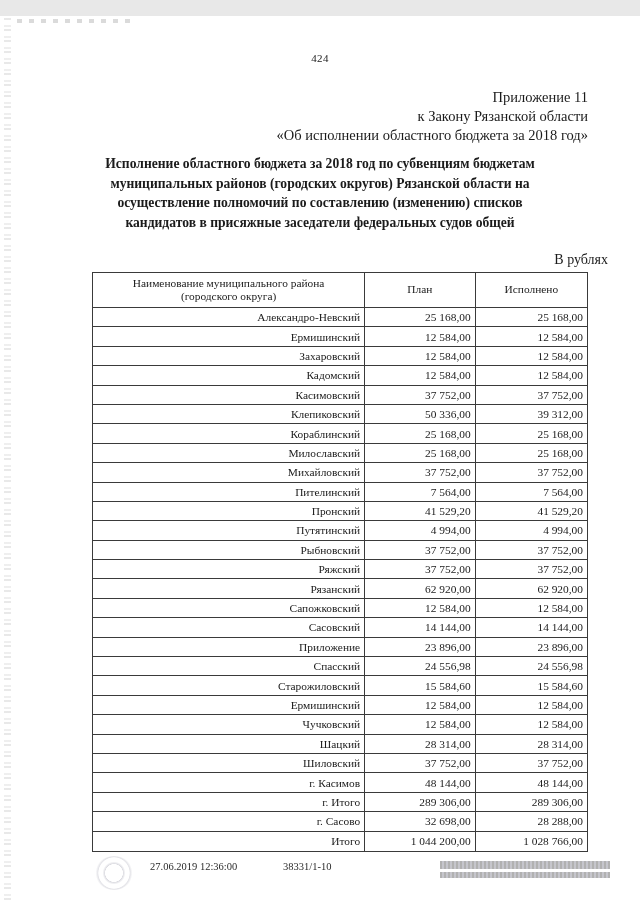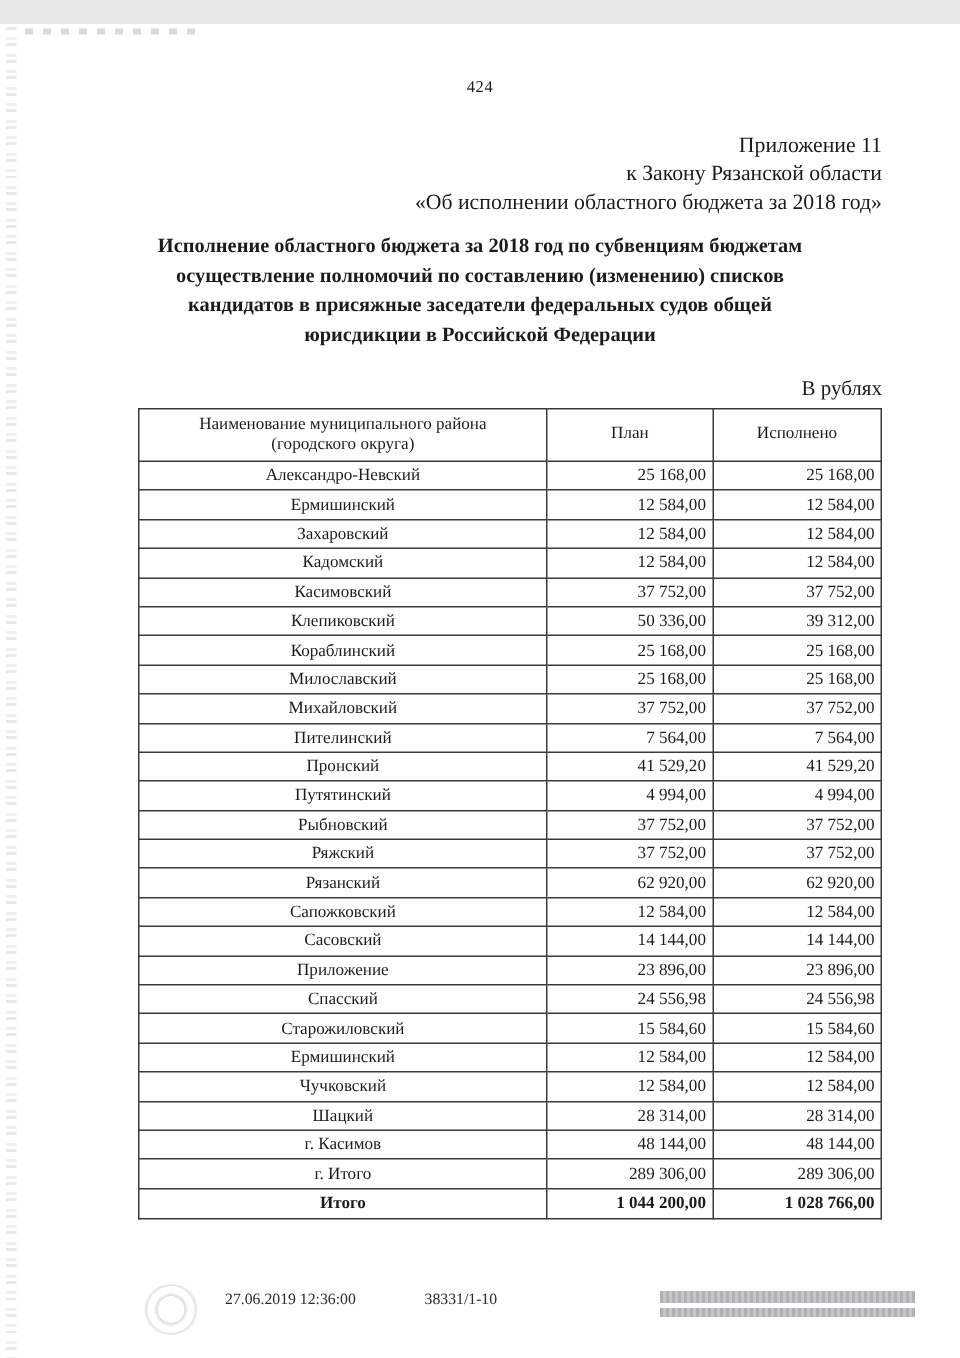--- a/index.html
+++ b/index.html
@@ -90,20 +90,21 @@
     line-height: 19.5px;
   }
 
   .units-label {
     position: absolute;
     top: 236px;
     left: 0;
     width: 588px;
     text-align: right;
     font-size: 14px;
+    padding-left: 20px;
   }
 
   table.budget {
     position: absolute;
     top: 256px;
     left: 92px;
     width: 496px;
     border-collapse: collapse;
     font-size: 11.4px;
   }
@@ -116,25 +117,25 @@
   table.budget th {
     font-weight: normal;
     text-align: center;
     height: 34px;
     line-height: 13.5px;
     font-size: 11.4px;
   }
   table.budget td {
     height: 18.4px;
   }
-  .col-name { width: 280px; text-align: center; }
+  .col-name { width: 280px; text-align: right; }
   .col-plan { width: 108px; text-align: right; padding-right: 8px; }
   .col-fact { width: 108px; text-align: right; padding-right: 8px; }
   tr.total-row td {
-    font-weight: bold;
+    font-weight: normal;
     height: 19px;
   }
 
   .footer {
     position: absolute;
     top: 845px;
     left: 0;
     width: 640px;
     height: 30px;
     font-size: 10.5px;
@@ -212,23 +213,23 @@
   <div class="page-number">424</div>
 
   <div class="appendix-block">
     <div>Приложение 11</div>
     <div>к Закону Рязанской области</div>
     <div>«Об исполнении областного бюджета за 2018 год»</div>
   </div>
 
   <div class="doc-title">
     <div>Исполнение областного бюджета за 2018 год по субвенциям бюджетам</div>
+    <div>муниципальных районов (городских округов) Рязанской области на</div>
     <div>осуществление полномочий по составлению (изменению) списков</div>
     <div>кандидатов в присяжные заседатели федеральных судов общей</div>
-    <div>юрисдикции в Российской Федерации</div>
   </div>
 
   <div class="units-label">В рублях</div>
 
   <table class="budget">
     <thead>
       <tr>
         <th class="col-name">
           <span>Наименование муниципального района</span><br>
           <span>(городского округа)</span>
@@ -347,28 +348,38 @@
           <td class="col-name">Чучковский</td>
           <td class="col-plan">12 584,00</td>
           <td class="col-fact">12 584,00</td>
         </tr>
         <tr>
           <td class="col-name">Шацкий</td>
           <td class="col-plan">28 314,00</td>
           <td class="col-fact">28 314,00</td>
         </tr>
         <tr>
+          <td class="col-name">Шиловский</td>
+          <td class="col-plan">37 752,00</td>
+          <td class="col-fact">37 752,00</td>
+        </tr>
+        <tr>
           <td class="col-name">г. Касимов</td>
           <td class="col-plan">48 144,00</td>
           <td class="col-fact">48 144,00</td>
         </tr>
         <tr>
           <td class="col-name">г. Итого</td>
           <td class="col-plan">289 306,00</td>
           <td class="col-fact">289 306,00</td>
+        </tr>
+        <tr>
+          <td class="col-name">г. Сасово</td>
+          <td class="col-plan">32 698,00</td>
+          <td class="col-fact">28 288,00</td>
         </tr>
         <tr class="total-row">
           <td class="col-name">Итого</td>
           <td class="col-plan">1 044 200,00</td>
           <td class="col-fact">1 028 766,00</td>
         </tr>
       </tbody>
   </table>
 
   <div class="stamp"></div>

